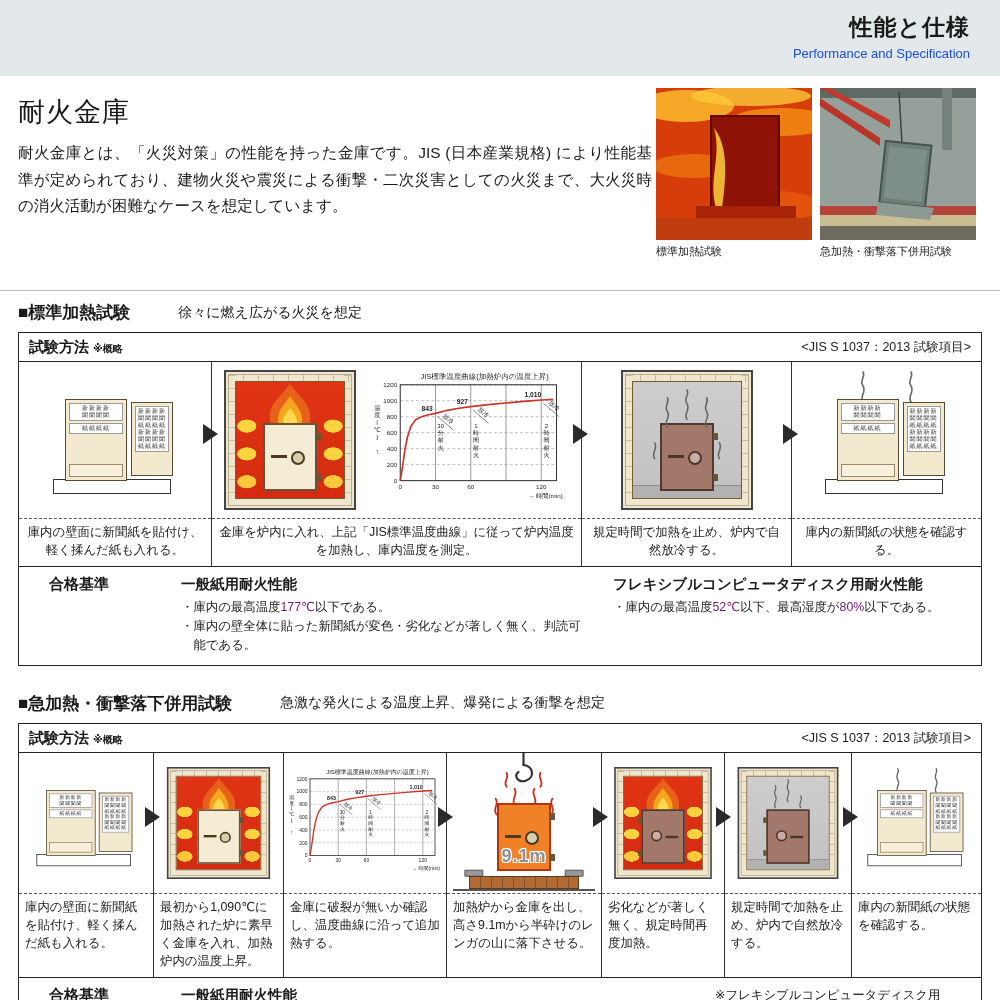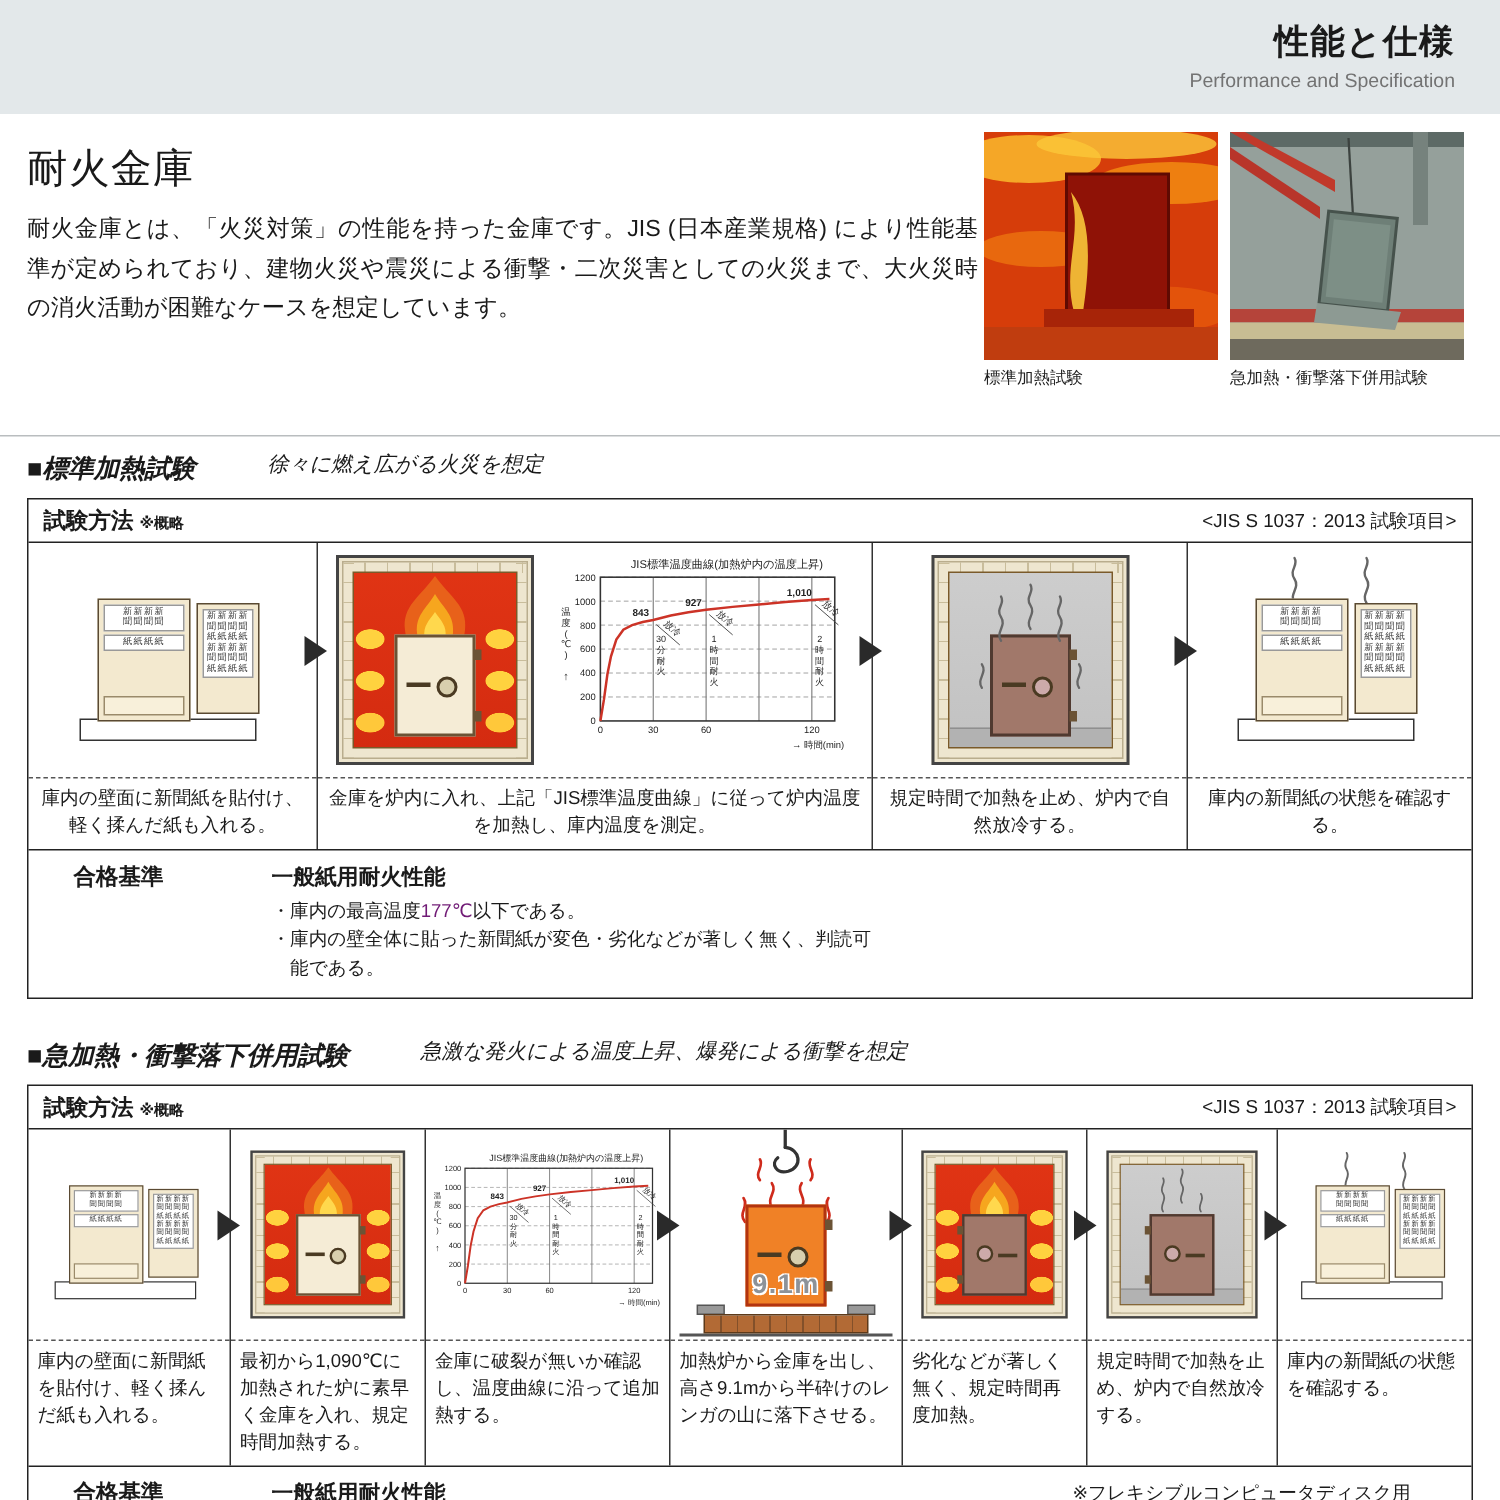--- a/index.html
+++ b/index.html
@@ -2,35 +2,35 @@
 <html><head>
 <meta charset="utf-8">
 <style>
   * { margin:0; padding:0; box-sizing:border-box; }
   html,body { width:1000px; background:#fff; font-family:"Liberation Sans","DejaVu Sans",sans-serif; color:#1a1a1a; }
   body { height:1000px; overflow:hidden; position:relative; }
 
   
   .header-band { height:76px; background:#e3e8ea; padding:12px 30px 0 0; text-align:right; }
   .header-band .jp-title { font-size:23px; font-weight:bold; letter-spacing:1px; }
-  .header-band .en-title { font-size:13px; color:#737373; margin-top:3px; }
+  .header-band .en-title { font-size:13px; color:#1d4ed8; margin-top:3px; }
 
   
   .intro { position:relative; margin:0 18px; height:200px; }
   .intro h1 { font-size:27px; font-weight:normal; padding-top:18px; letter-spacing:1px; }
   .intro p { width:634px; font-size:15.5px; line-height:1.72; margin-top:10px; text-align:justify; }
   .photos { position:absolute; top:12px; right:6px; display:flex; gap:8px; }
   .photo-wrap { width:156px; }
   .photo-wrap svg { display:block; width:156px; height:152px; }
   .photo-cap { font-size:11px; margin-top:4px; color:#222; }
 
   .divider { height:1px; background:#b9bdbf; margin:14px 0 10px; }
 
   
-  .sec-title { display:flex; align-items:flex-start; margin:0 18px 8px;font-style:italic; }
+  .sec-title { display:flex; align-items:center; margin:0 18px 8px; }
   .sec-title .t { font-size:17px; font-weight:bold; }
   .sec-title .s { font-size:14px; margin-left:48px; }
 
   .box { margin:0 18px 0; border:1.5px solid #222; background:#fff; }
   .box-head { display:flex; justify-content:space-between; align-items:center;
               padding:5px 10px 4px; border-bottom:1.4px solid #222; }
   .box-head .m { font-size:15px; font-weight:bold; }
   .box-head .m small { font-size:10px; font-weight:bold; margin-left:4px; }
   .box-head .j { font-size:12.5px; }
 
@@ -320,20 +320,24 @@
     </div>
   </div>
 
   <div class="crit-row">
     <div class="crit-label">合格基準</div>
     <div class="crit-col" style="width:432px">
       <div class="crit-head">一般紙用耐火性能</div>
       <div class="crit-item"><span>・庫内の最高温度</span><span class="red">177℃</span><span>以下である。</span></div>
       <div class="crit-item"><span>・庫内の壁全体に貼った新聞紙が変色・劣化などが著しく無く、判読可能である。</span></div>
     </div>
+    <div class="crit-col" style="flex:1">
+      <div class="crit-head">フレキシブルコンピュータディスク用耐火性能</div>
+      <div class="crit-item"><span>・庫内の最高温度</span><span class="red">52℃</span><span>以下、最高湿度が</span><span class="red">80%</span><span>以下である。</span></div>
+    </div>
   </div>
 </div>
 
 <div class="sec-title" style="margin-top:26px">
   <span class="t">■急加熱・衝撃落下併用試験</span>
   <span class="s">急激な発火による温度上昇、爆発による衝撃を想定</span>
 </div>
 
 <div class="box s2">
   <div class="box-head">
@@ -375,21 +379,21 @@
               <path d="M40,14 C34,24 27,28 28,40 C29,50 34,55 40,55 C46,55 51,50 52,40 C53,28 46,24 40,14 Z" fill="#f6a61e"></path>
               <path d="M40,26 C36,32 32,35 33,43 C34,50 37,52 40,52 C43,52 46,50 47,43 C48,35 44,32 40,26 Z" fill="#ffd84d"></path>
             </svg>
             <div class="safe-front">
                 <i class="hinge1"></i>
                 <i class="hinge2"></i>
               </div>
           </div>
         </div>
       </div>
-      <div class="step-caption">最初から1,090℃に加熱された炉に素早く金庫を入れ、規定時間加熱する。</div>
+      <div class="step-caption">最初から1,090℃に加熱された炉に素早く金庫を入れ、加熱炉内の温度上昇。</div>
     </div>
 
     <div class="cell" style="width:163px">
       <div class="illus-area">
         <svg class="mini-chart" viewBox="0 0 192 134">
             <text x="111" y="8" font-size="7.2" text-anchor="middle" fill="#222">JIS標準温度曲線(加熱炉内の温度上昇)</text>
             <text x="27" y="108.2" font-size="6" text-anchor="end" fill="#222">0</text>
             <line x1="30" y1="90.66666666666667" x2="180" y2="90.66666666666667" stroke="#888" stroke-width="0.5" stroke-dasharray="3 2"></line>
             <text x="27" y="92.86666666666667" font-size="6" text-anchor="end" fill="#222">200</text>
             <line x1="30" y1="75.33333333333334" x2="180" y2="75.33333333333334" stroke="#888" stroke-width="0.5" stroke-dasharray="3 2"></line>

